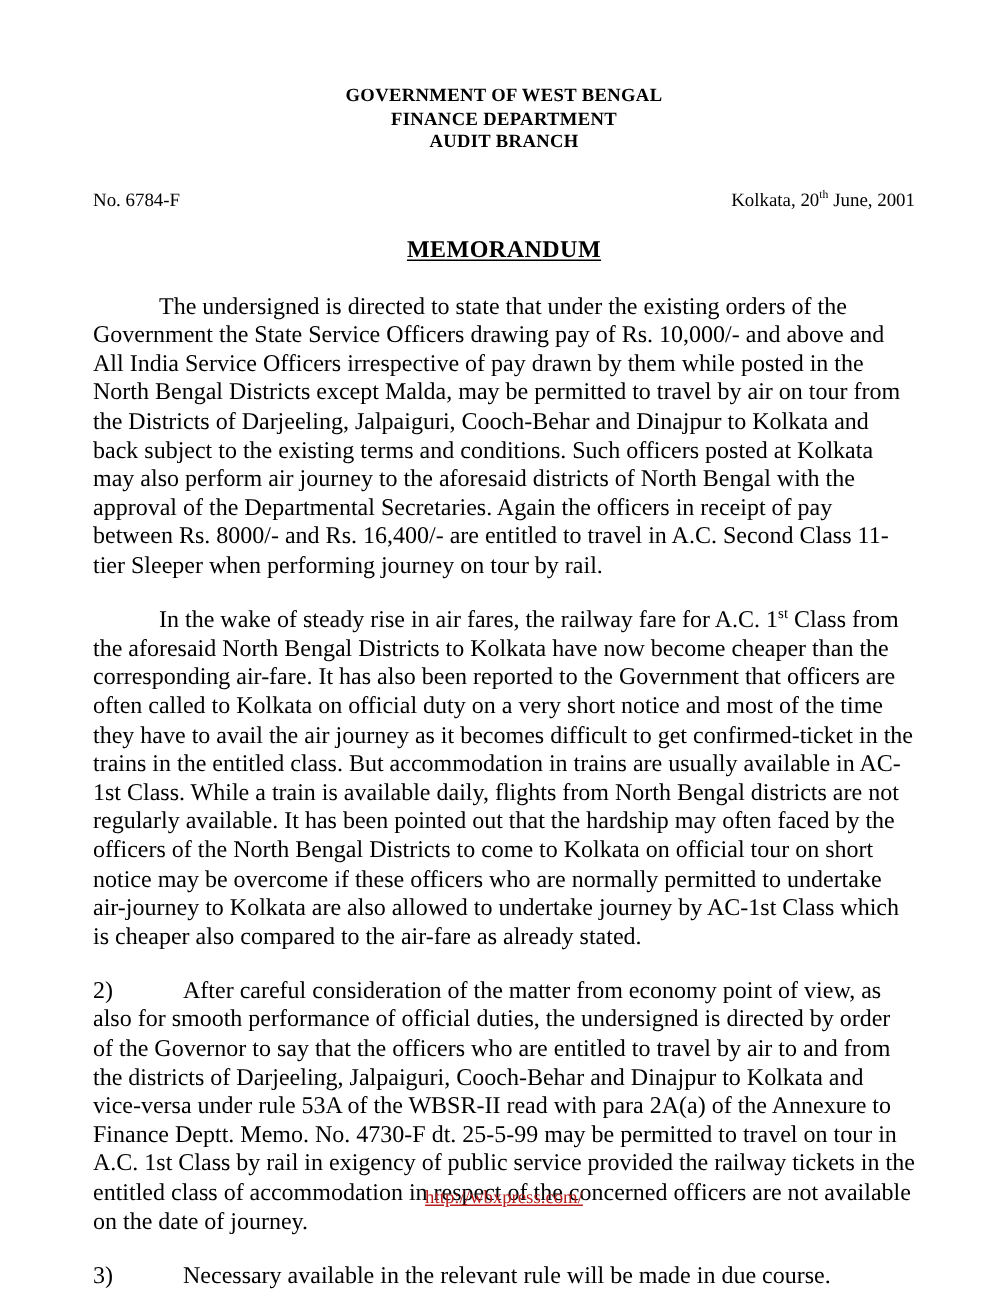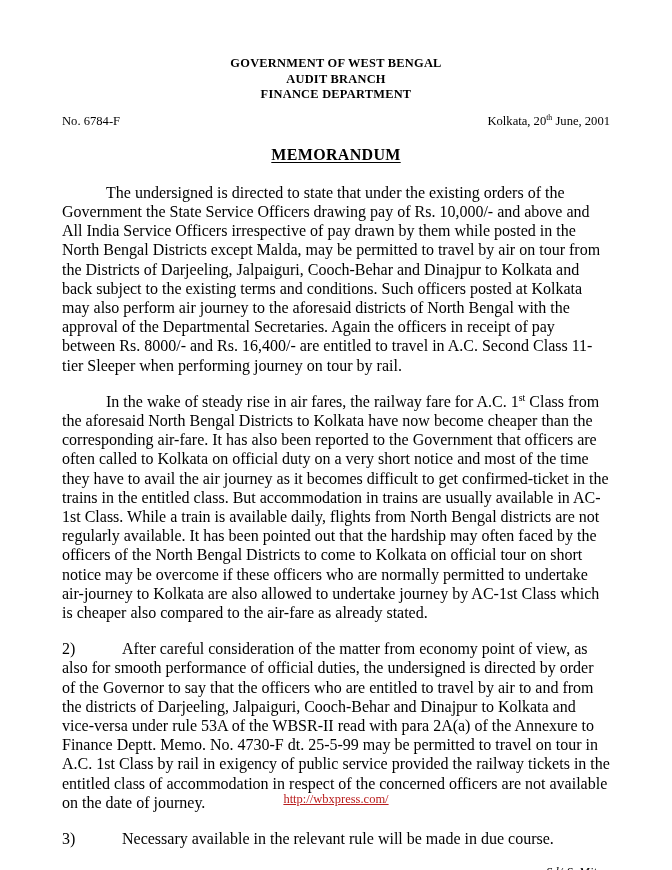--- a/index.html
+++ b/index.html
@@ -33,21 +33,21 @@
     letter-spacing: 0.02em;
     line-height: 15.6px;
   }
   .letterhead div { white-space: nowrap; }
 
   
   .refrow {
     display: flex;
     justify-content: space-between;
     align-items: flex-end;
-    margin-top: 11px;
+    margin-top: 23px;
     font-size: 12.6px;
   }
   .refrow .memo-no { white-space: nowrap; }
   .refrow .memo-place { white-space: nowrap; }
   sup {
     font-size: 0.62em;
     vertical-align: super;
     line-height: 0;
   }
 
@@ -124,22 +124,22 @@
     text-underline-offset: 1px;
   }
 </style>
 </head>
 <body>
 
 <div class="page">
 
   <div class="letterhead">
     <div>GOVERNMENT OF WEST BENGAL</div>
+    <div>FINANCE DEPARTMENT</div>
     <div>AUDIT BRANCH</div>
-    <div>FINANCE DEPARTMENT</div>
   </div>
 
   <div class="refrow">
     <span class="memo-no">No. 6784-F</span>
     <span class="memo-place"><span>Kolkata, 20</span><sup>th</sup><span> June, 2001</span></span>
   </div>
 
   <div class="memo-title-wrap">
     <span class="memo-title">MEMORANDUM</span>
   </div>

